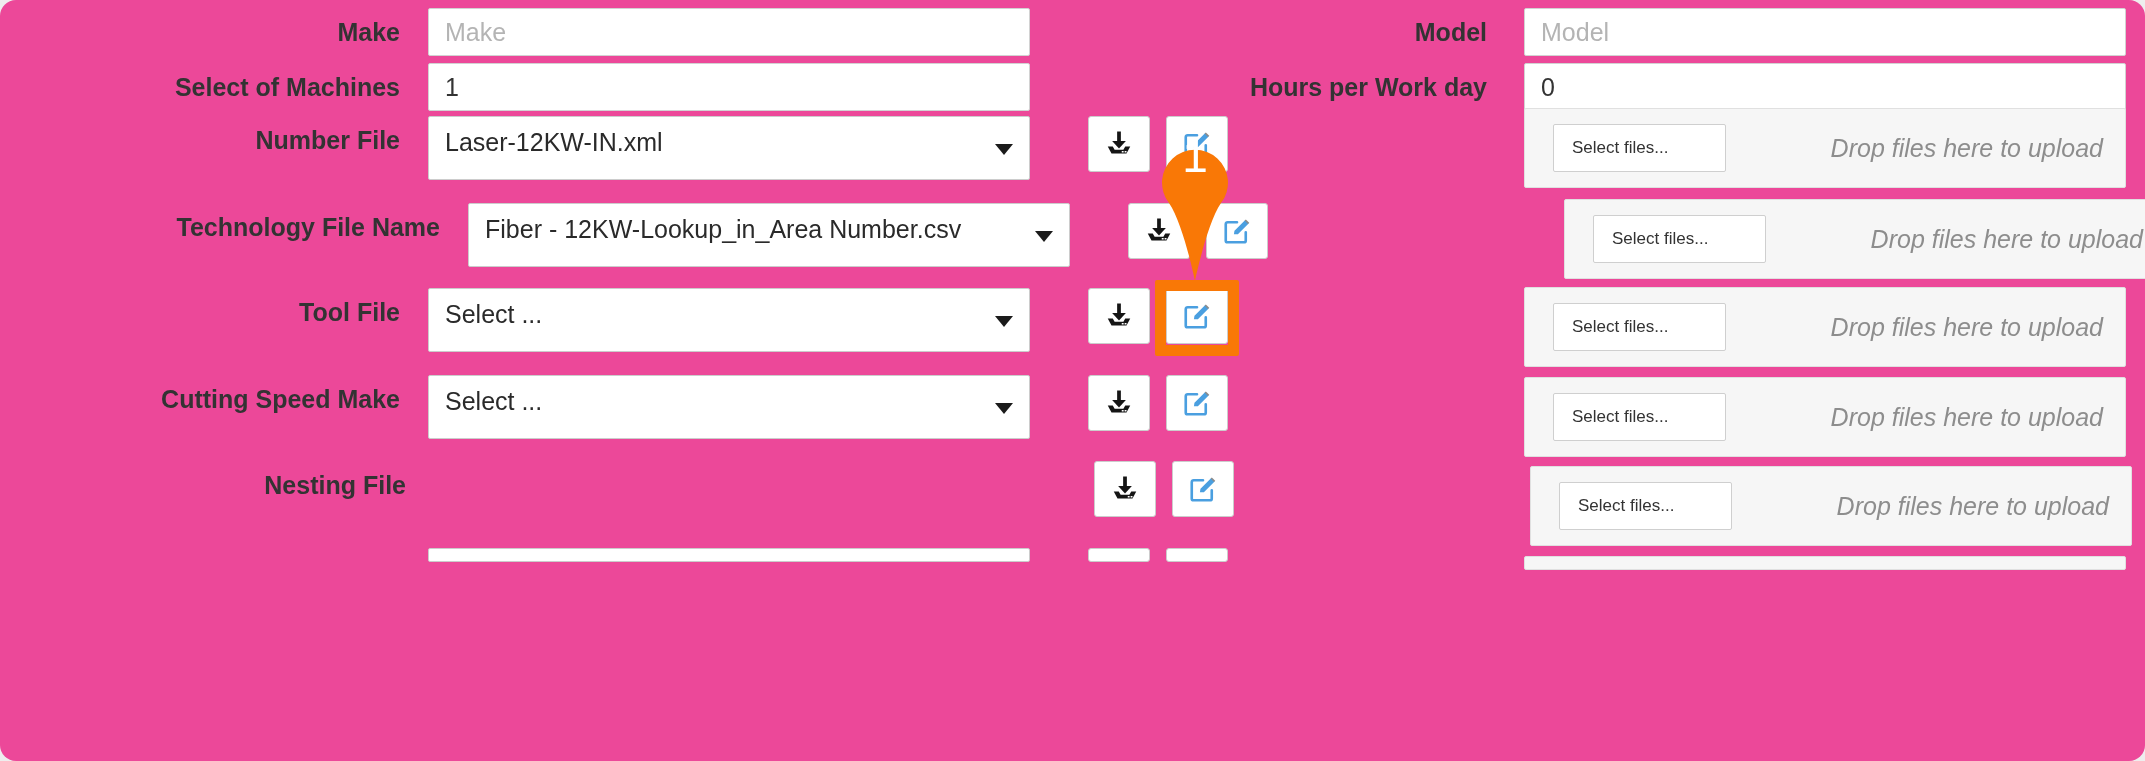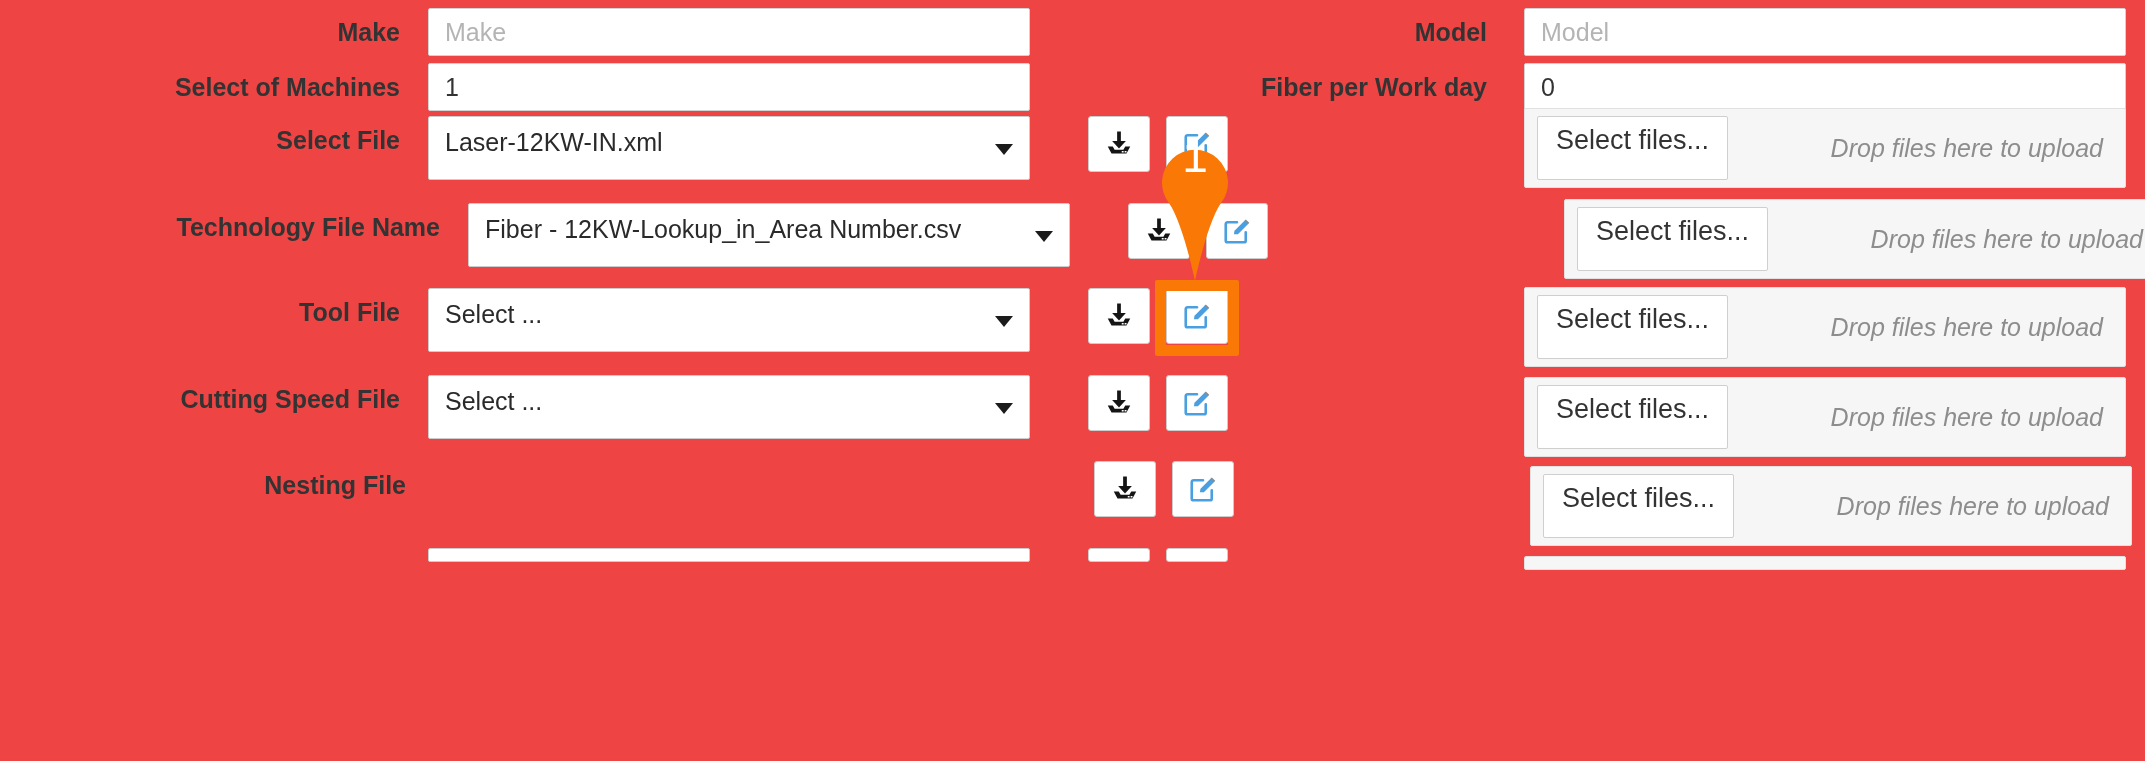--- a/index.html
+++ b/index.html
@@ -6,22 +6,23 @@
   html, body {
     margin: 0;
     padding: 0;
     background: #eeeeee;
     font-family: "Liberation Sans", sans-serif;
   }
   #screen {
     position: relative;
     width: 2145px;
     height: 761px;
-    background: #ef4444;
+    background: #ec4899;
     overflow: hidden;
+    border-radius: 16px;
   }
 
   
   .row {
     position: absolute;
     left: 0;
     width: 2145px;
     height: 68px;
   }
 
@@ -100,30 +101,30 @@
     position: absolute;
     left: 1524px;
     width: 602px;
     height: 80px;
     background: #f6f6f6;
     border: 1px solid #e0e0e0;
     border-radius: 2px;
   }
   .selectfiles {
     position: absolute;
-    left: 12px;
+    left: 28px;
     top: 50%;
     transform: translateY(-50%);
-    height: 64px;
+    height: 48px;
     min-width: 173px;
     padding: 0 18px;
     background: #ffffff;
     border: 1px solid #cfcfcf;
     border-radius: 2px;
-    font-size: 27px;
+    font-size: 17px;
     color: #333333;
     line-height: 46px;
     white-space: nowrap;
   }
   .drophint {
     position: absolute;
     right: 22px;
     top: 50%;
     transform: translateY(-50%);
     font-size: 25px;
@@ -173,26 +174,26 @@
     <div class="field col-left ph">Make</div>
 
     <div class="label right">Model</div>
     <div class="field col-right ph">Model</div>
   </div>
 
   <div class="row" style="top:63px;">
     <div class="label left">Select of Machines</div>
     <div class="field col-left">1</div>
 
-    <div class="label right">Fiber per Work day</div>
+    <div class="label right">Hours per Work day</div>
     <div class="field col-right">0</div>
   </div>
 
   <div class="row" style="top:116px;">
-    <div class="label left">Select File</div>
+    <div class="label left">Number File</div>
     <div class="select">
       <span>Laser-12KW-IN.xml</span>
       <span class="caret"></span>
     </div>
 
     <div class="iconbtn btn-dl" style="top:0;">
       <svg width="30" height="30" viewBox="0 0 24 24">
         <path d="M12 2 L12 12" stroke="#151515" stroke-width="3" fill="none"></path>
         <path d="M6.5 9.5 L12 15.5 L17.5 9.5 Z" fill="#151515"></path>
         <path d="M3 14 L6 19.5 L18 19.5 L21 14 L17 14 L15.5 16.5 L8.5 16.5 L7 14 Z" fill="#151515"></path>
@@ -271,21 +272,21 @@
       </svg>
     </div>
 
     <div class="dropzone" style="top:-1px;">
       <div class="selectfiles">Select files...</div>
       <div class="drophint">Drop files here to upload</div>
     </div>
   </div>
 
   <div class="row" style="top:375px;">
-    <div class="label left">Cutting Speed File</div>
+    <div class="label left">Cutting Speed Make</div>
     <div class="select">
       <span>Select ...</span>
       <span class="caret"></span>
     </div>
 
     <div class="iconbtn btn-dl" style="top:0;">
       <svg width="30" height="30" viewBox="0 0 24 24">
         <path d="M12 2 L12 12" stroke="#151515" stroke-width="3" fill="none"></path>
         <path d="M6.5 9.5 L12 15.5 L17.5 9.5 Z" fill="#151515"></path>
         <path d="M3 14 L6 19.5 L18 19.5 L21 14 L17 14 L15.5 16.5 L8.5 16.5 L7 14 Z" fill="#151515"></path>

